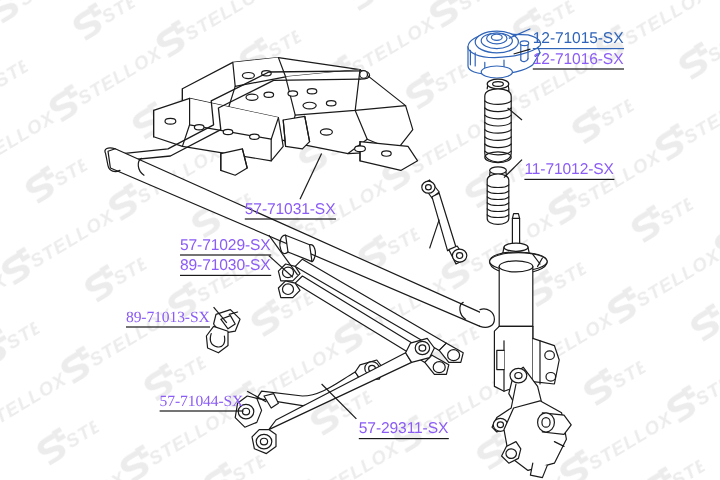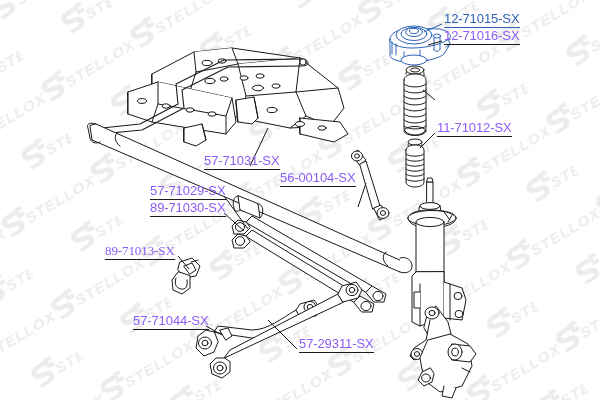--- a/index.html
+++ b/index.html
@@ -26,21 +26,21 @@
   }
   #diagram-layer {
     position: absolute;
     left: 0; top: 0;
     width: 600px;
     height: 400px;
     z-index: 2;
   }
   #label-layer {
     position: absolute;
-    left: 0; top: 3px;
+    left: 0; top: 16px;
     width: 600px;
     height: 304px;
     z-index: 3;
   }
   .part-label {
     position: absolute;
     font-family: "Liberation Sans", "DejaVu Sans", sans-serif;
     font-size: 13px;
     line-height: 14px;
     letter-spacing: -0.1px;
@@ -324,26 +324,25 @@
   <div id="label-layer">
     <span class="part-label highlight" style="left:444px; top:9px;">12-71015-SX</span>
 
     <span class="part-label" style="left:444px; top:26px;">12-71016-SX</span>
 
 
     <span class="part-label" style="left:437px; top:118px;">11-71012-SX</span>
 
     <span class="part-label" style="left:175px; top:151px;margin-left:29px;">57-71031-SX</span>
 
-    <span class="part-label" style="left:280px; top:168px;">56-00104-SX</span>
 
     <span class="part-label" style="left:150px; top:181px;">57-71029-SX</span>
 
     <span class="part-label" style="left:150px; top:198px;">89-71030-SX</span>
 
     <span class="part-label" style="left:105px; top:241px;font-family:Liberation Serif, serif;">89-71013-SX</span>
 
-    <span class="part-label" style="left:133px; top:311px;">57-71044-SX</span>
+    <span class="part-label" style="left:133px; top:311px;font-family:Liberation Serif, serif;">57-71044-SX</span>
 
     <span class="part-label" style="left:299px; top:334px;">57-29311-SX</span>
   </div>
 
 </div>
 
 </body></html>

